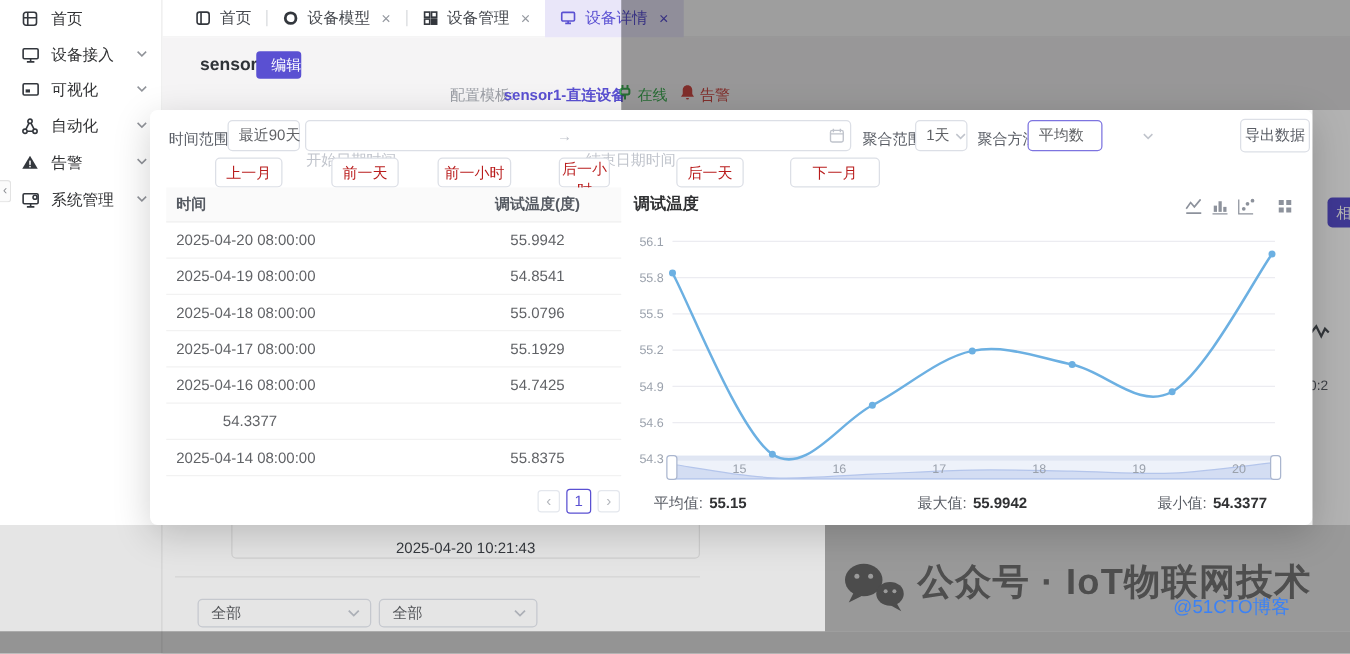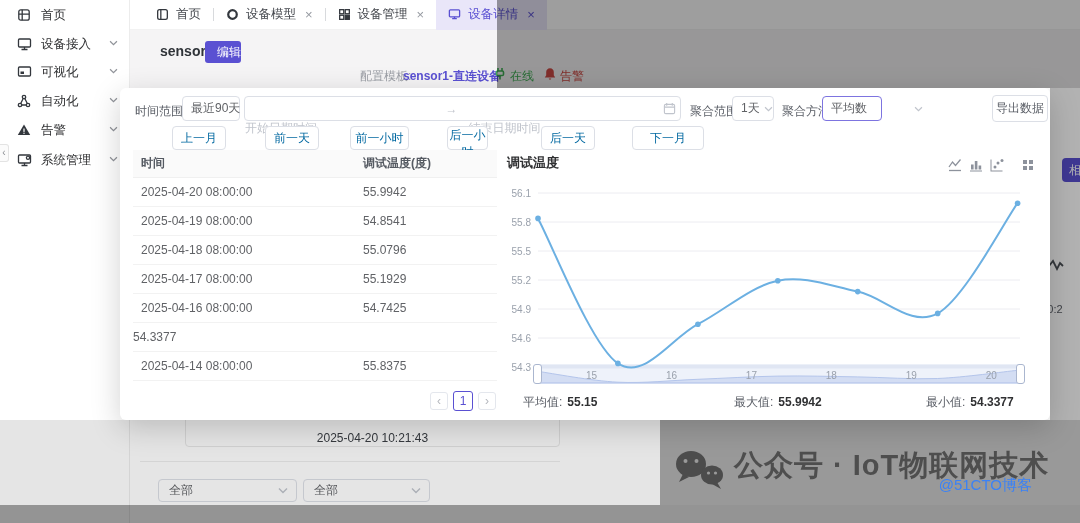--- a/index.html
+++ b/index.html
@@ -42,27 +42,27 @@
   .modal { position: absolute; left: 120px; top: 88px; width: 930px; height: 332px; background: #fff; border-radius: 6px; box-shadow: 0 8px 30px rgba(0,0,0,0.18); z-index: 40; }
   .flabel { position: absolute; top: 15px; font-size: 12px; color: #5a5e66; white-space: nowrap; }
   .sel { position: absolute; top: 8px; height: 25px; border: 1px solid #dcdfe6; border-radius: 4px; background: #fff; display: flex; align-items: center; padding: 0 14px 0 8px; font-size: 12px; color: #606266; cursor: pointer; white-space: nowrap; }
   .sel .chev { margin-left: auto; padding-left: 4px; color: #c0c4cc; }
   .sel.focus { border-color: #7d74e0; gap: 43px; }
   .date-range { position: absolute; left: 124px; top: 8px; width: 437px; height: 25px; border: 1px solid #dcdfe6; border-radius: 4px; background: #fff; display: flex; align-items: center; font-size: 12px; color: #c0c4cc; cursor: text; }
   .date-range .ph { flex: 1; text-align: left; margin-top: 40px; }
   .date-range .ar { width: 34px; text-align: center; }
   .date-range .cal { width: 22px; display: flex; justify-content: center; }
   .export-btn { position: absolute; left: 872px; top: 7px; width: 56px; height: 27px; border: 1px solid #dcdfe6; border-radius: 4px; background: #fff; font-size: 12px; color: #5a5e66; cursor: pointer; }
-  .nav-btn { position: absolute; top: 38px; height: 24px; border: 1px solid #dcdfe6; border-radius: 4px; background: #fff; font-size: 12px; color: #0369a1; cursor: pointer; }
+  .nav-btn { position: absolute; top: 38px; height: 24px; border: 1px solid #dcdfe6; border-radius: 4px; background: #fff; font-size: 12px; color: #b91c1c; cursor: pointer; }
 
   .dtable { position: absolute; left: 13px; top: 62px; width: 364px; }
   .dtable .thead { display: flex; height: 28px; align-items: center; background: #fafafa; border-bottom: 1px solid #f0f0f0; font-size: 12px; color: #555a62; font-weight: bold; }
   .dtable .trow { display: flex; height: 29px; align-items: center; border-bottom: 1px solid #f2f2f2; font-size: 12px; color: #606266; }
   .dtable .c1 { width: 230px; padding-left: 8px; }
-  .dtable .c2 { width: 134px; }
+  .dtable .c2 { width: 134px; text-align: center; }
 
   .chart-panel { position: absolute; left: 385px; top: 62px; width: 540px; height: 232px; }
   .chart-title { position: absolute; left: 2px; top: 4px; font-size: 13px; font-weight: bold; color: #303133; }
   .toolbox { position: absolute; top: 8px; display: inline-flex; color: #8d929c; cursor: pointer; }
 
   .pg-btn { position: absolute; top: 304px; width: 18px; height: 18px; border: 1px solid #e4e7ed; border-radius: 3px; background: #fff; color: #b4b7bd; font-size: 12px; line-height: 15px; text-align: center; cursor: pointer; }
   .pg-cur { position: absolute; left: 333px; top: 303px; width: 20px; height: 20px; border: 1px solid #5a50d2; border-radius: 3px; background: #fff; color: #5a50d2; font-size: 12px; line-height: 18px; text-align: center; cursor: pointer; }
   .stat { position: absolute; top: 306px; font-size: 12px; color: #5a5e66; white-space: nowrap; }
   .stat b { color: #303133; margin-left: 5px; }
 

